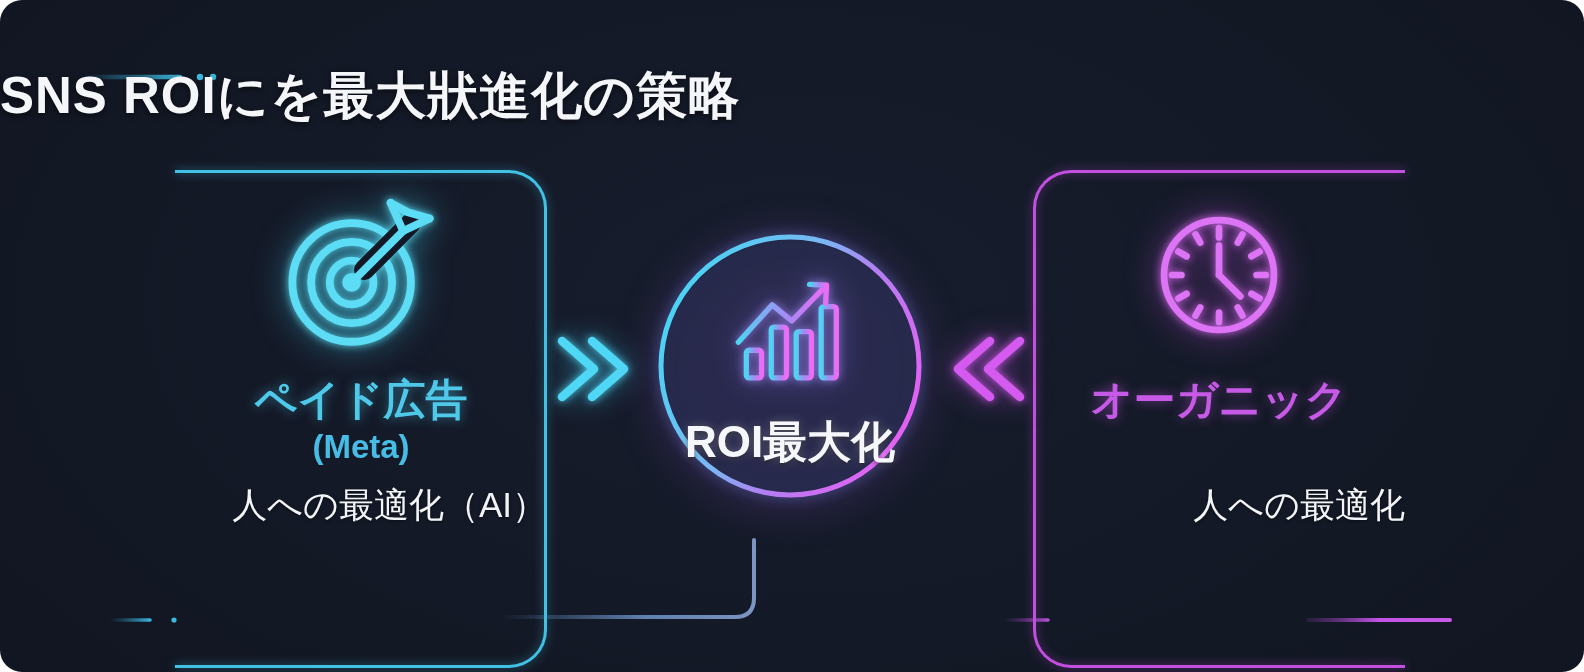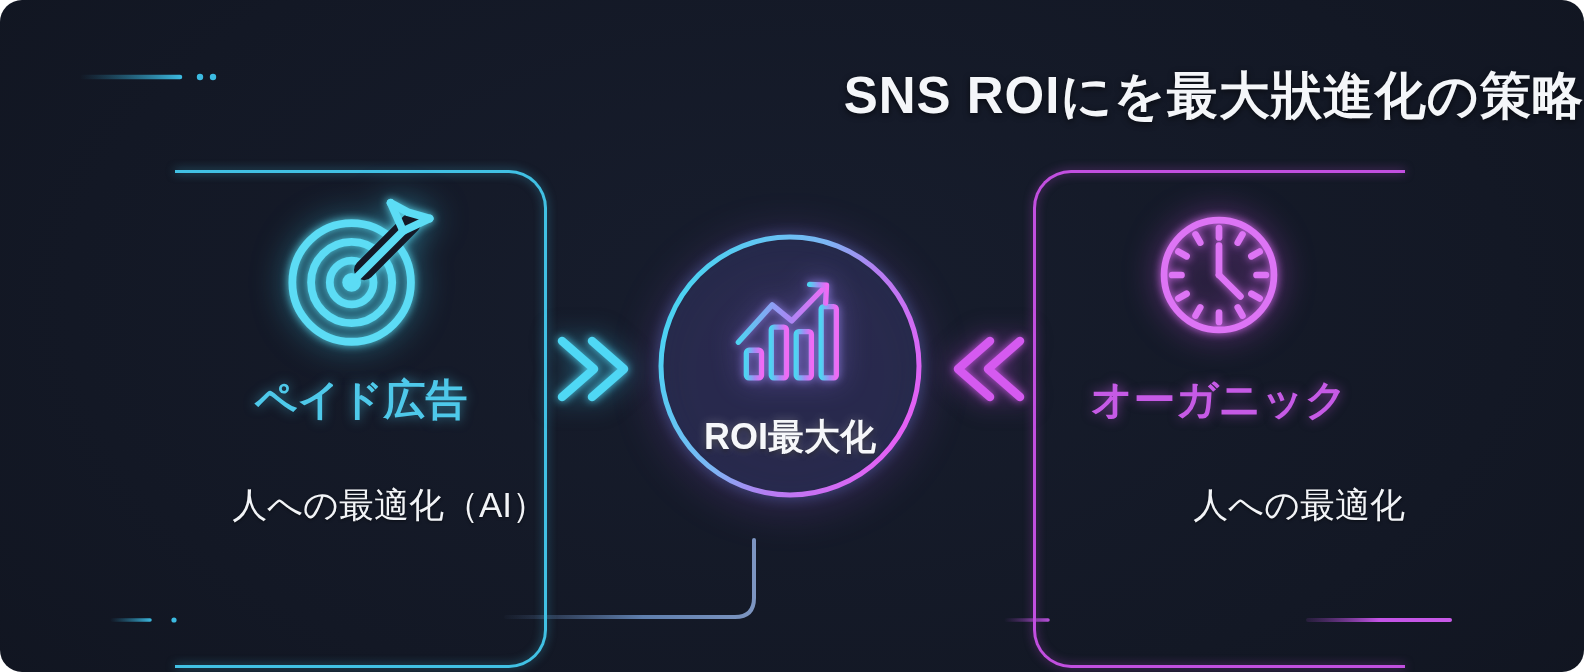--- a/index.html
+++ b/index.html
@@ -1,20 +1,20 @@
 <!DOCTYPE html>
 <html><head>
 <meta charset="utf-8">
 <style>
   html,body{margin:0;padding:0;background:#ffffff;}
   body{width:1584px;height:672px;position:relative;overflow:hidden;
        font-family:"Liberation Sans","DejaVu Sans",sans-serif;}
   .canvas{position:absolute;inset:0;background:#141927;border-radius:22px;overflow:hidden;
           background:radial-gradient(1200px 700px at 50% 45%, #171d2d 0%, #131825 60%, #10141f 100%);}
-  .page-title{position:absolute;left:0;right:0;top:62px;text-align:right;
+  .page-title{position:absolute;left:0;right:0;top:62px;text-align:left;
       font-size:51px;font-weight:700;color:#f4f6f9;letter-spacing:1px;
       text-shadow:0 2px 6px rgba(0,0,0,.6);}
   
   .card{position:absolute;width:372px;height:498px;}
   .card-left{left:175px;top:170px;}
   .card-right{left:1033px;top:170px;}
   .card-border{position:absolute;inset:0;pointer-events:none;}
   .card-left .card-border{border:3px solid #41c1e4;border-left:none;
       border-radius:0 38px 38px 0;filter:drop-shadow(0 0 5px rgba(65,193,228,.55));}
   .card-right .card-border{border:3px solid #c24fe0;border-right:none;
@@ -35,21 +35,21 @@
   .card-desc{position:absolute;left:0;right:0;text-align:right;top:312px;
       font-size:35px;font-weight:500;color:#f2f4f7;text-shadow:0 1px 3px rgba(0,0,0,.5);}
   
   .center-circle{position:absolute;left:655px;top:231px;width:270px;height:270px;}
   .center-circle svg.ring{position:absolute;inset:0;
       filter:drop-shadow(0 0 7px rgba(120,150,255,.45)) drop-shadow(0 6px 22px rgba(170,90,240,.35));}
   .center-chart{position:absolute;left:50%;top:40px;transform:translateX(-50%);
       width:126px;height:114px;
       filter:drop-shadow(0 0 4px rgba(160,140,250,.8)) drop-shadow(0 0 14px rgba(150,120,245,.45));}
   .center-label{position:absolute;left:0;right:0;top:182px;text-align:center;
-      font-size:36px;font-weight:700;color:#f6f7fa;text-shadow:0 0 10px rgba(255,255,255,.3),0 2px 5px rgba(0,0,0,.6);}
+      font-size:44px;font-weight:700;color:#f6f7fa;text-shadow:0 0 10px rgba(255,255,255,.3),0 2px 5px rgba(0,0,0,.6);}
   
   .chev{position:absolute;top:334px;width:76px;height:70px;}
   .chev-left{left:554px;filter:drop-shadow(0 0 4px rgba(80,216,245,.9)) drop-shadow(0 0 13px rgba(60,200,240,.5));}
   .chev-right{left:952px;filter:drop-shadow(0 0 4px rgba(213,90,240,.9)) drop-shadow(0 0 13px rgba(200,80,235,.5));}
   .decor{position:absolute;inset:0;pointer-events:none;}
 </style>
 </head>
 <body>
 
 <div class="canvas">
@@ -102,20 +102,21 @@
       <line x1="52" y1="50" x2="82" y2="20" stroke="#141927" stroke-width="13" stroke-linecap="round"></line>
       <circle cx="44" cy="58" r="6" fill="#5cdcf5"></circle>
       <g fill="none" stroke="#5cdcf5" stroke-width="5" stroke-linecap="round" stroke-linejoin="round">
         <line x1="44" y1="58" x2="77" y2="25"></line>
         <path d="M 77,25 L 69,7"></path>
         <path d="M 77,25 L 94,17"></path>
         <path d="M 69,7 L 80,13 L 94,17"></path>
       </g>
     </svg>
     <div class="card-title">ペイド広告</div>
+    <div class="card-subtitle">(Meta)</div>
     <div class="card-desc">人への最適化（AI）</div>
   </div>
 
   <div class="card card-right">
     <div class="card-border"></div>
     <svg class="card-icon" viewBox="0 0 100 100">
       <g fill="none" stroke="#dd74f5" stroke-width="5" stroke-linecap="round">
         <circle cx="50" cy="50" r="41"></circle>
         <line x1="50" y1="15" x2="50" y2="22"></line>
         <line x1="67.5" y1="19.7" x2="64" y2="25.8"></line>

